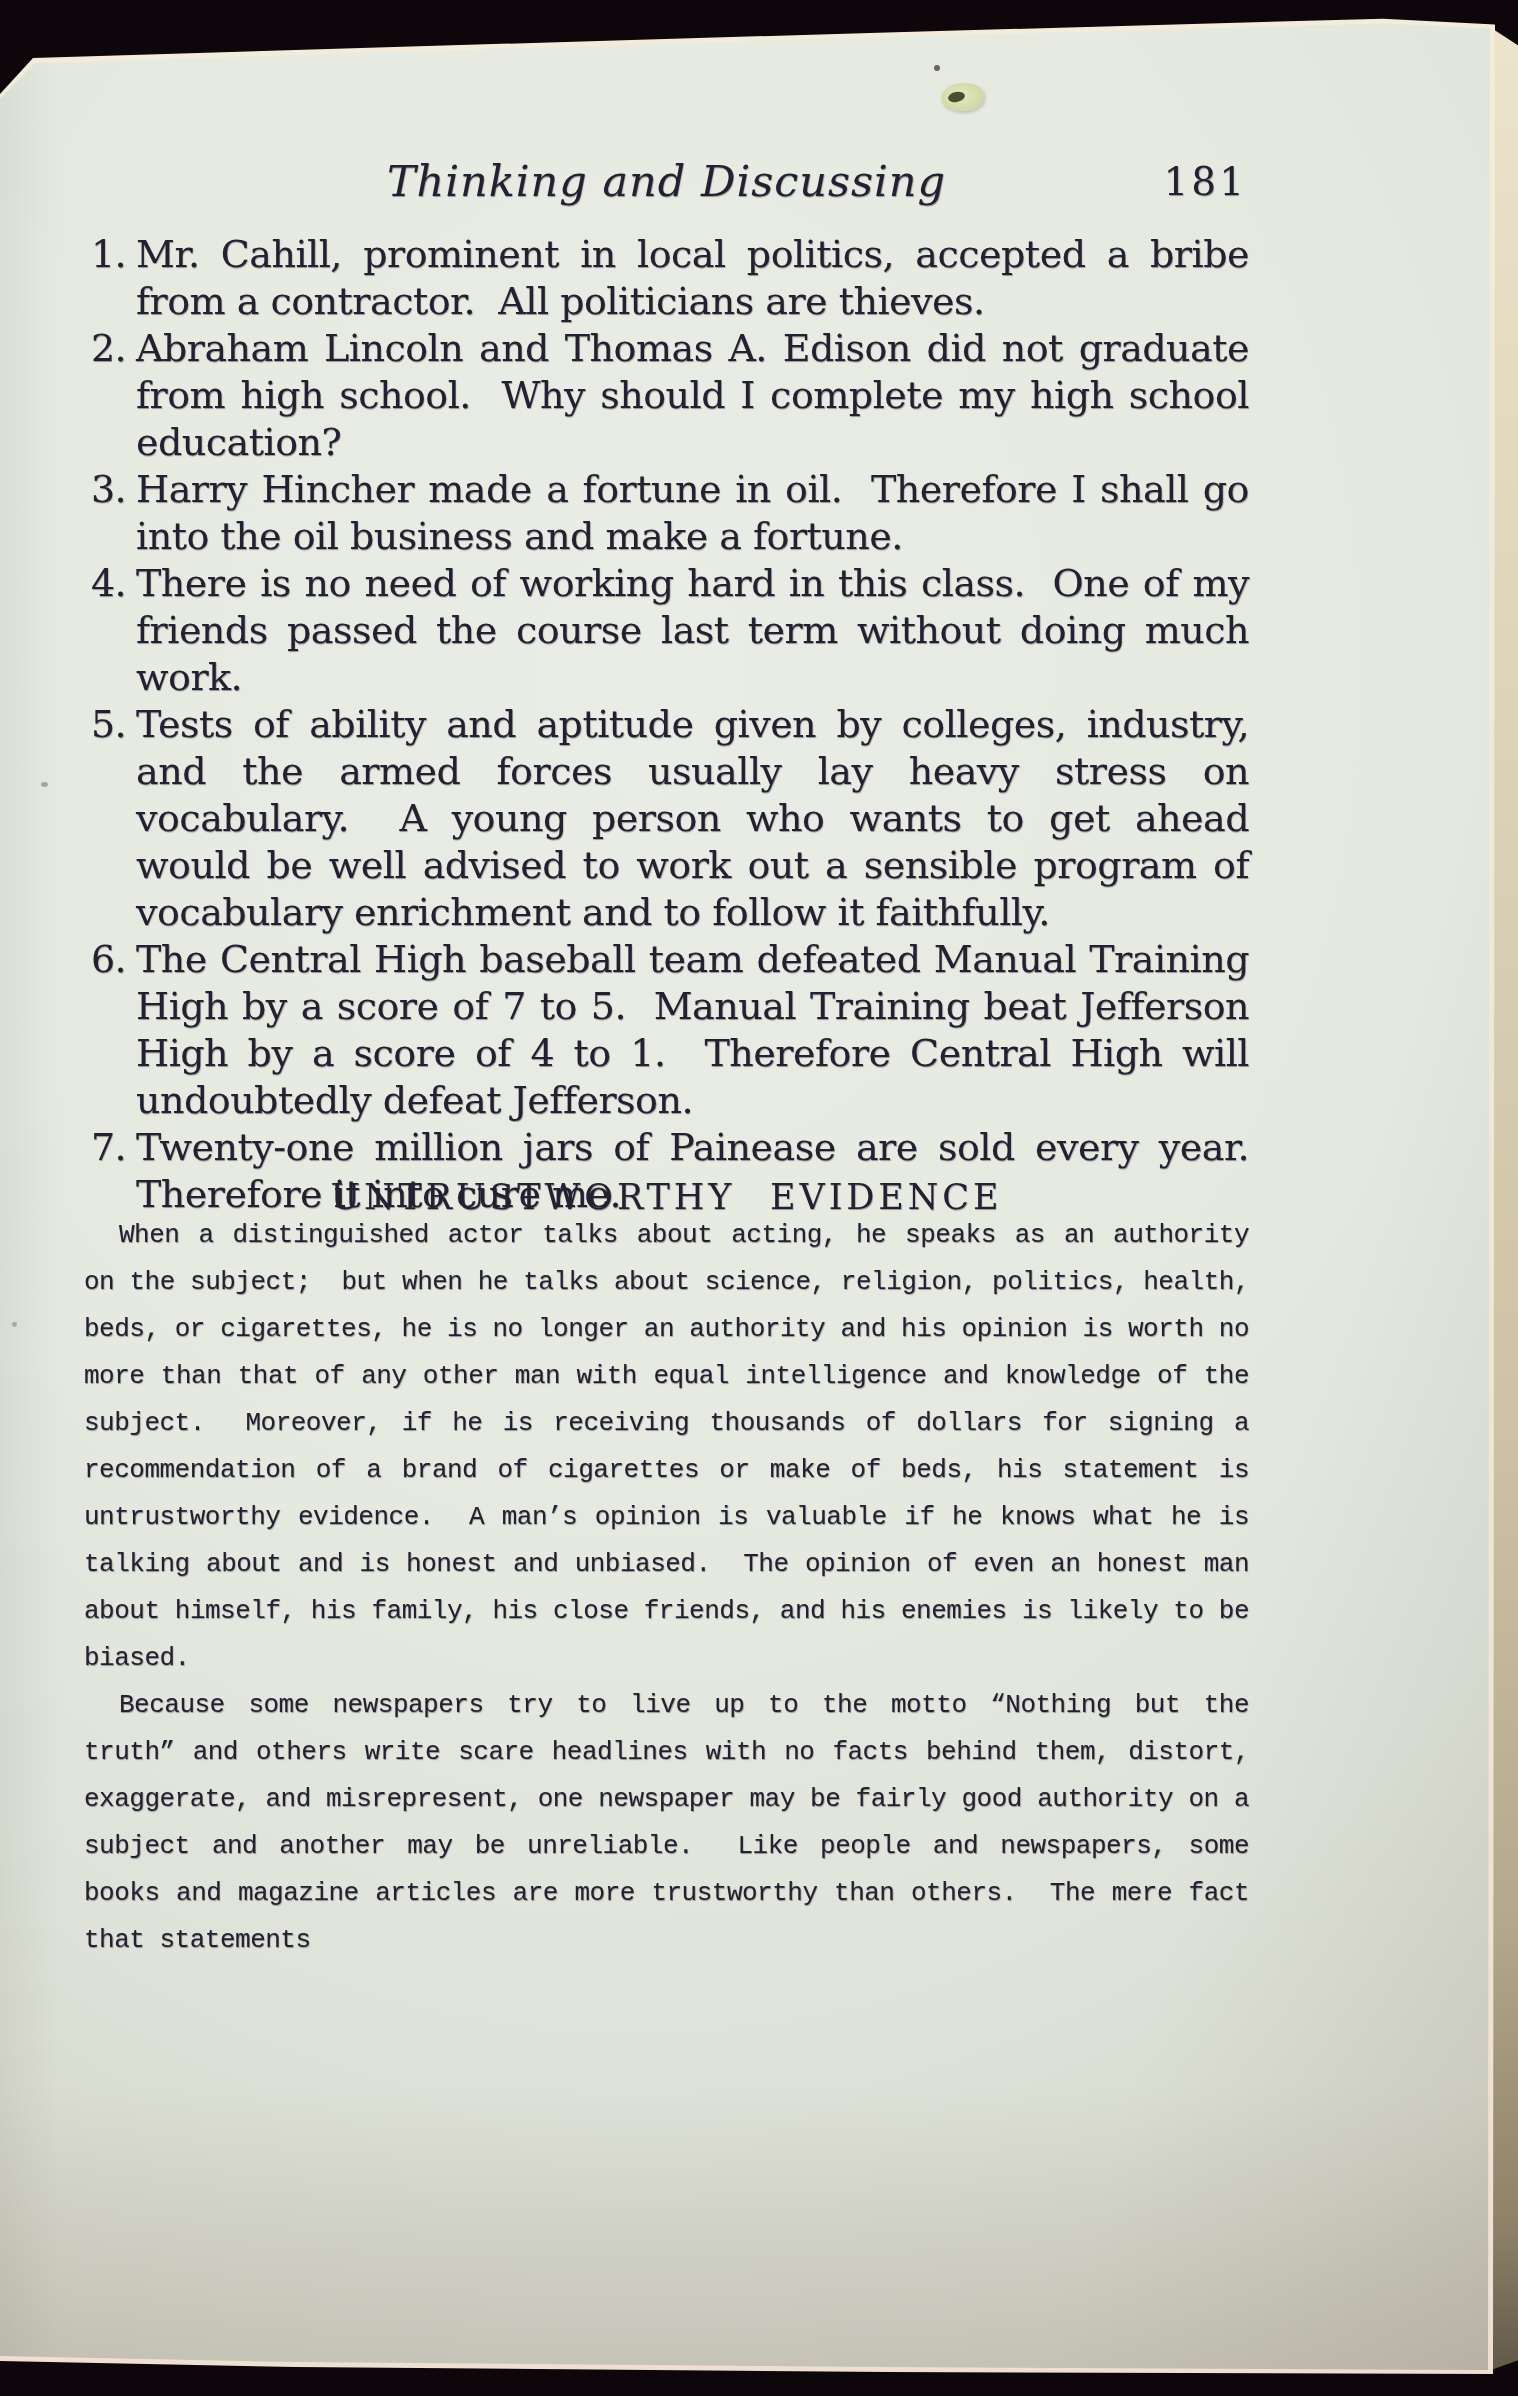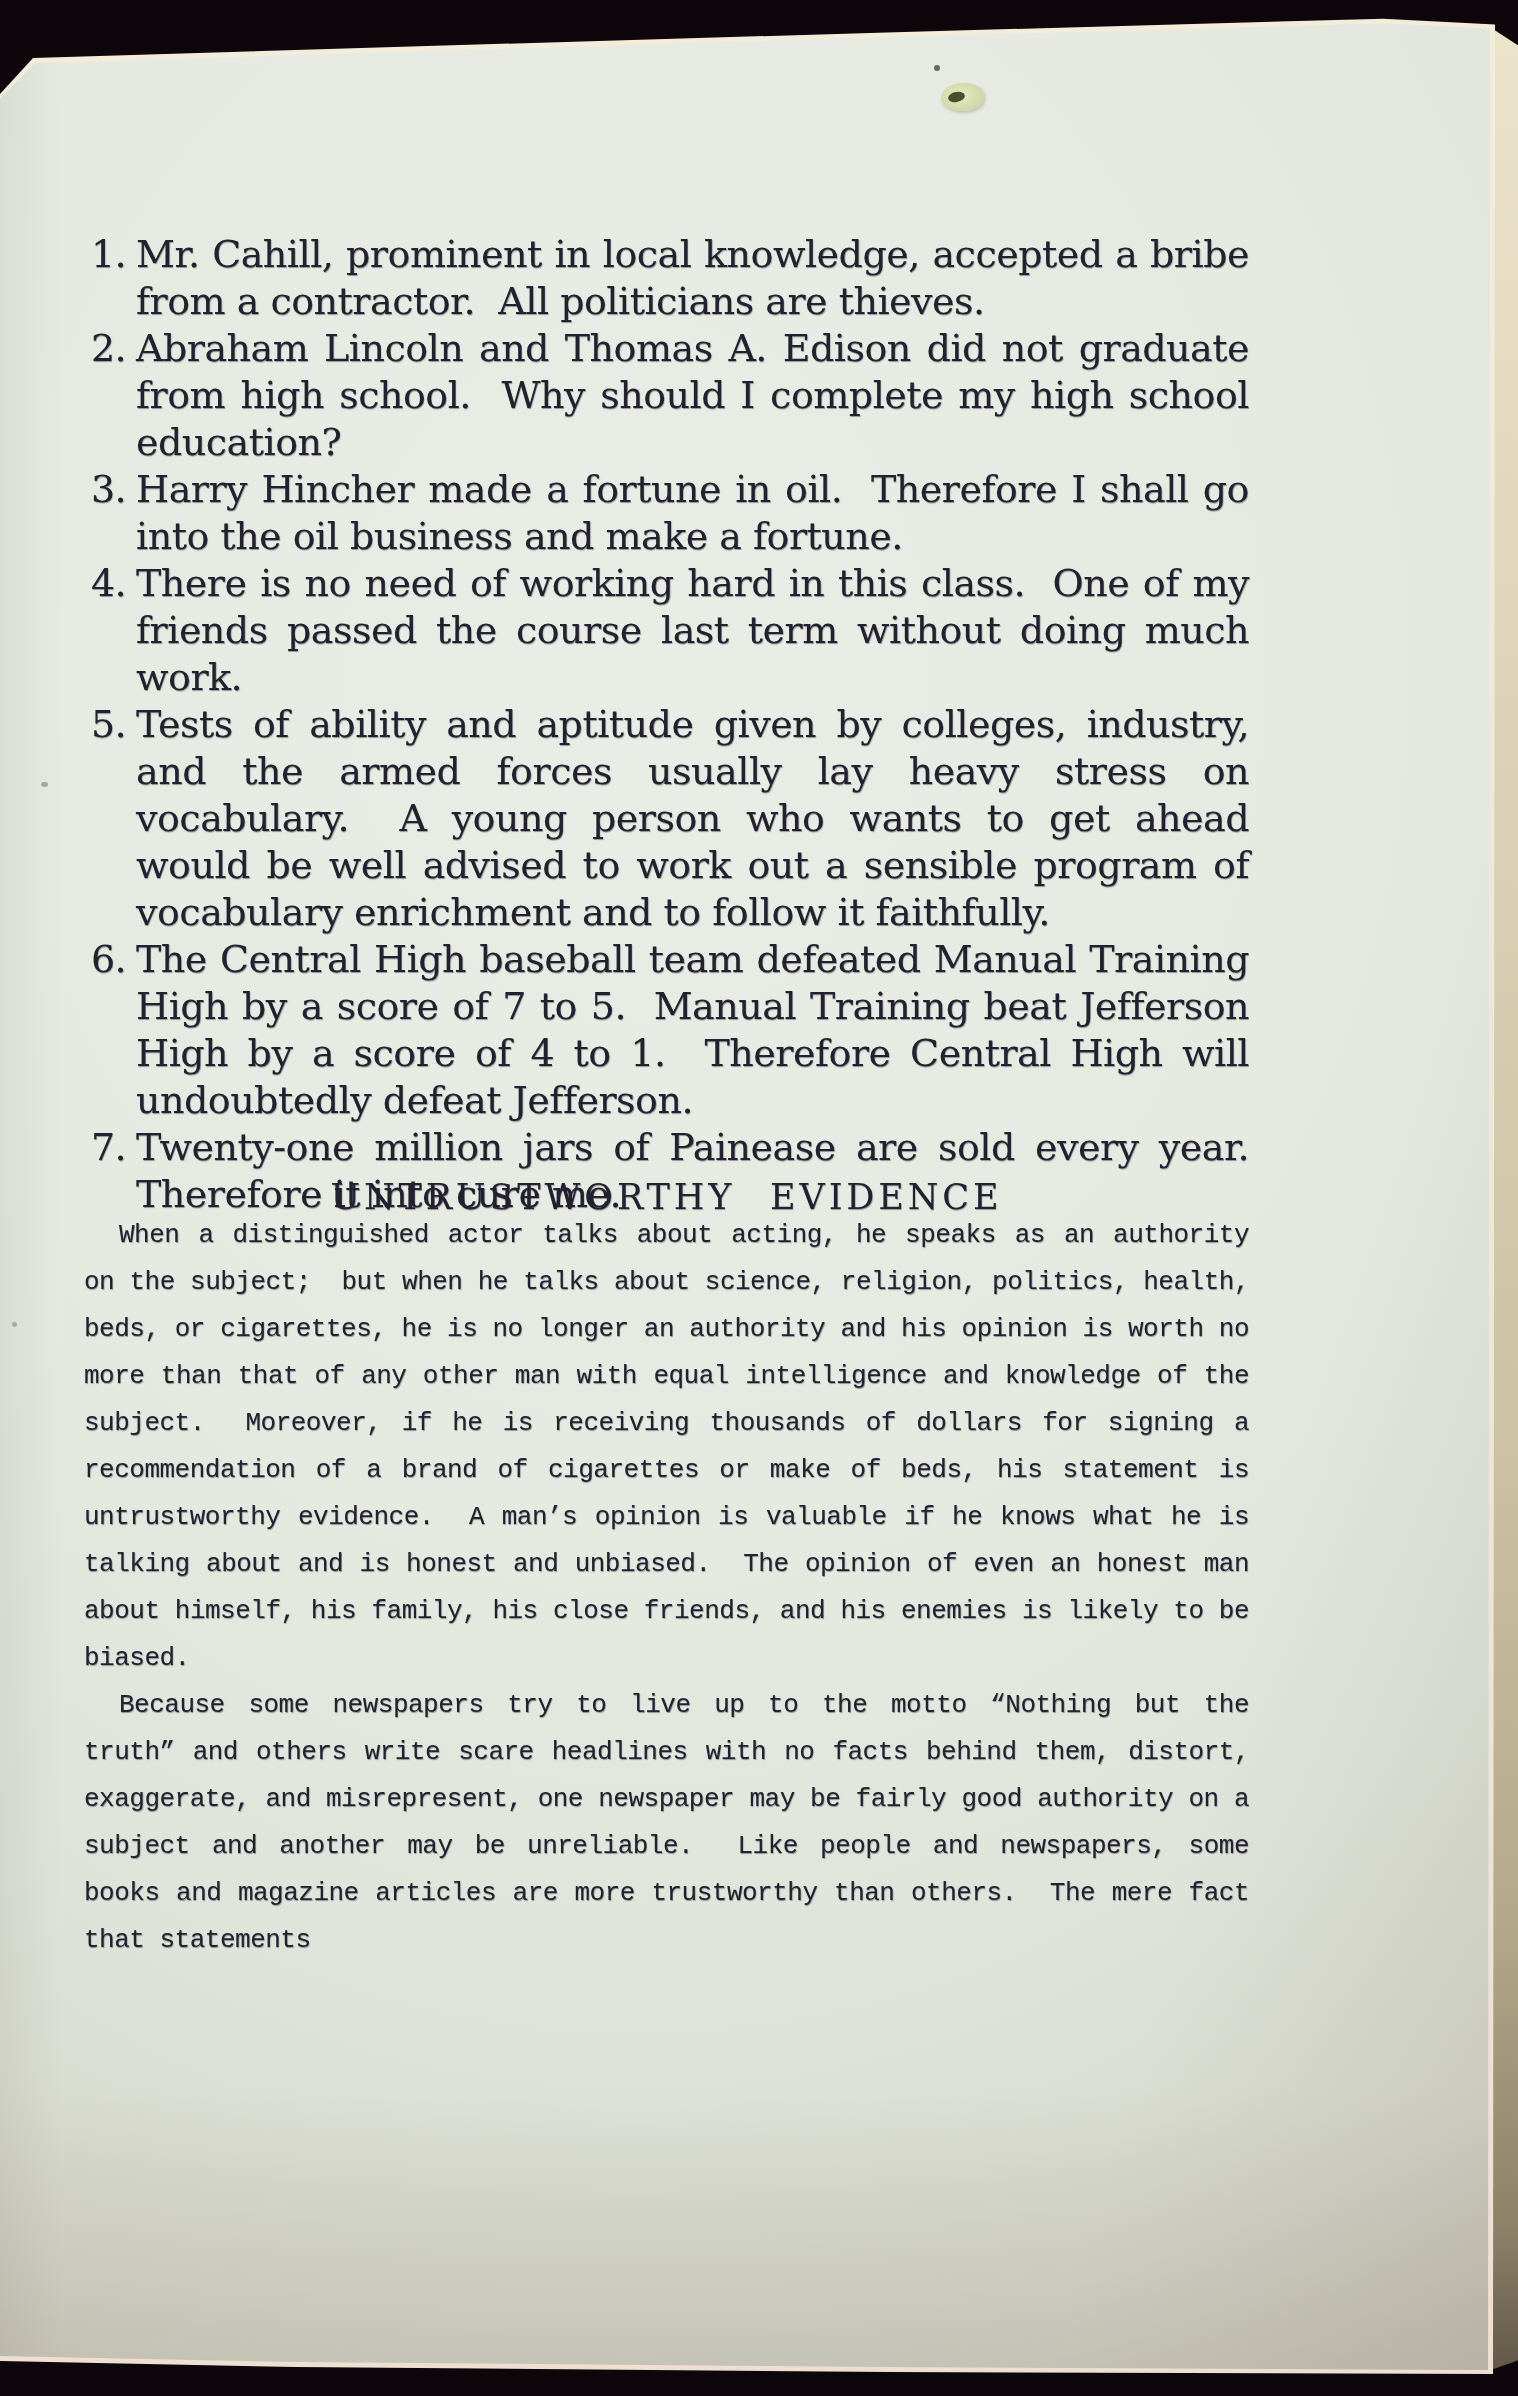--- a/index.html
+++ b/index.html
@@ -124,25 +124,29 @@
 
 <div class="scene">
 
   <div class="fore-edge"></div>
   <div class="page-rim"></div>
 
   <div class="page ink">
 
     <div class="content">
 
+      <div class="running-head">
+        <span class="running-title">Thinking and Discussing</span>
+        <span class="page-number">181</span>
+      </div>
 
       <ol class="numbered-list">
         <li>
           <span class="item-num">1.</span>
-          <span class="item-text">Mr. Cahill, prominent in local knowledge, accepted a bribe from a contractor.  All politicians are thieves.</span>
+          <span class="item-text">Mr. Cahill, prominent in local politics, accepted a bribe from a contractor.  All politicians are thieves.</span>
         </li>
         <li>
           <span class="item-num">2.</span>
           <span class="item-text">Abraham Lincoln and Thomas A. Edison did not graduate from high school.  Why should I complete my high school education?</span>
         </li>
         <li>
           <span class="item-num">3.</span>
           <span class="item-text">Harry Hincher made a fortune in oil.  Therefore I shall go into the oil business and make a fortune.</span>
         </li>
         <li>

